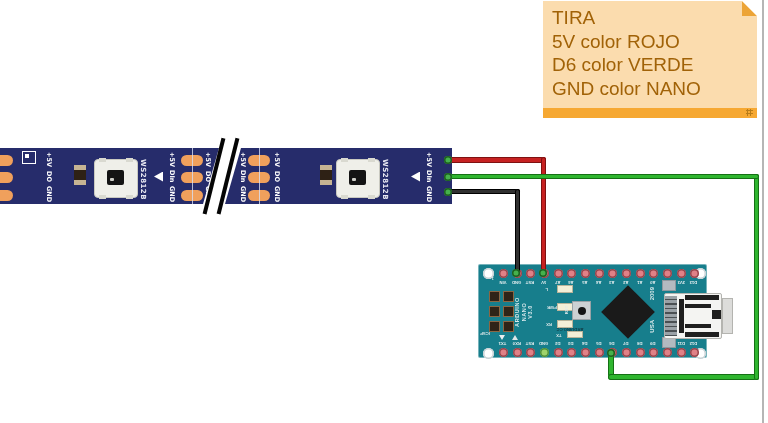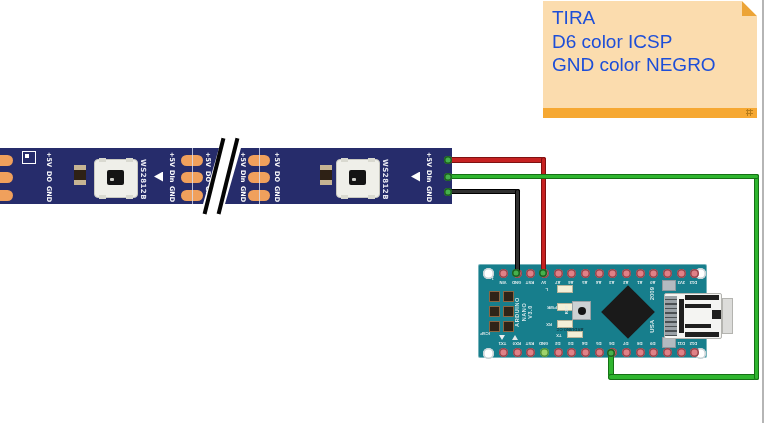--- a/index.html
+++ b/index.html
@@ -7,21 +7,21 @@
          font-family:"Liberation Sans",sans-serif;}
 
   
   .note{position:absolute;left:543px;top:1px;width:214px;height:117px;background:#fbdcae;
         clip-path:polygon(0 0,calc(100% - 15px) 0,100% 15px,100% 100%,0 100%);z-index:8;}
   .note .fold{position:absolute;right:0;top:0;width:15px;height:15px;background:#eca437;
         clip-path:polygon(0 0,100% 100%,0 100%);}
   .note .bar{position:absolute;left:0;bottom:0;width:100%;height:10px;background:#f6a832;}
   .note .grip{position:absolute;right:4px;bottom:2px;width:7px;height:7px;
         background:radial-gradient(circle,#b97c18 1px,transparent 1.2px);background-size:3px 3px;}
-  .note .txt{position:absolute;left:9px;top:5px;font-size:19px;line-height:23.5px;color:#1d4ed8;}
+  .note .txt{position:absolute;left:9px;top:5px;font-size:19px;line-height:23.5px;color:#a16207;}
 
   
   .strip-piece{position:absolute;top:148px;height:56px;background:#262c6b;}
   .p1{left:0;width:219px;clip-path:polygon(0 0,219px 0,203px 56px,0 56px);}
   .p2{left:225px;width:227px;clip-path:polygon(16px 0,227px 0,227px 56px,0 56px);}
   .cut{position:absolute;top:137px;width:3.5px;height:78px;background:#050505;transform:rotate(14deg);z-index:3;}
   .pad{position:absolute;width:22px;height:11px;border-radius:5.5px;background:#f0a05c;z-index:2;}
   .pad.half{left:0;width:13px;border-radius:0 5.5px 5.5px 0;}
   .sep{position:absolute;top:148px;width:1.5px;height:56px;background:rgba(215,222,242,.8);z-index:2;}
   .sl{position:absolute;writing-mode:vertical-rl;font-weight:bold;font-size:6.5px;color:#fff;z-index:2;
@@ -81,22 +81,23 @@
 </style>
 </head>
 <body>
 
 <div class="stage">
 
   <div class="note">
     <div class="fold"></div>
     <div class="txt">
       <div>TIRA</div>
-      <div>D6 color ICSP</div>
-      <div>GND color NEGRO</div>
+      <div>5V color ROJO</div>
+      <div>D6 color VERDE</div>
+      <div>GND color NANO</div>
     </div>
     <div class="bar"></div>
     <div class="grip"></div>
   </div>
 
   <div>
     <div class="strip-piece p1"></div>
     <div class="strip-piece p2"></div>
     <div class="cut" style="left:212px;"></div>
     <div class="cut" style="left:225.5px;"></div>

